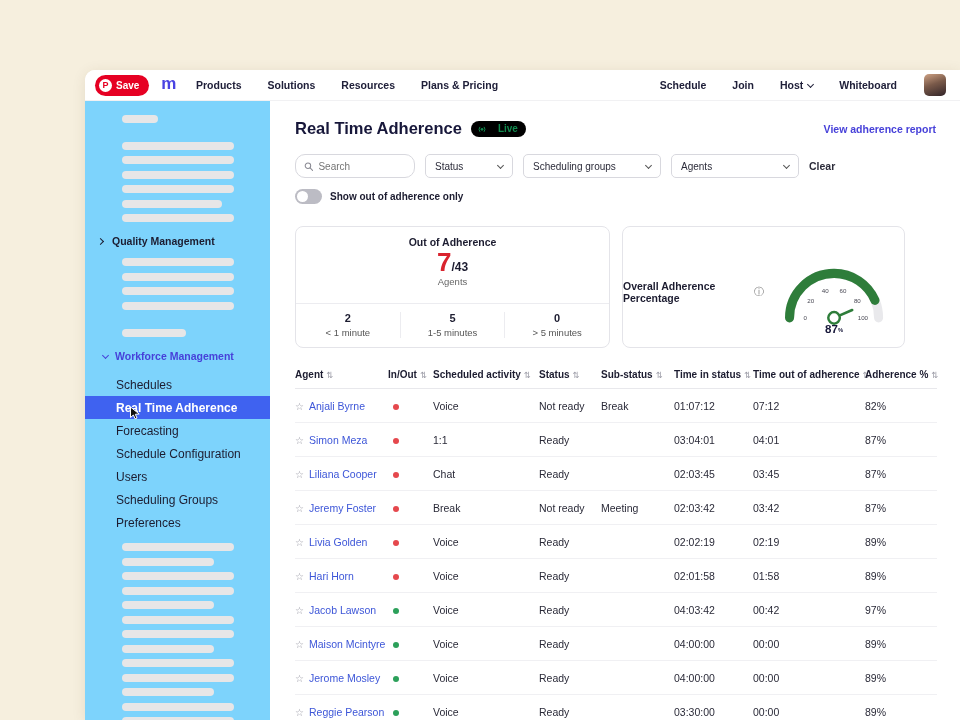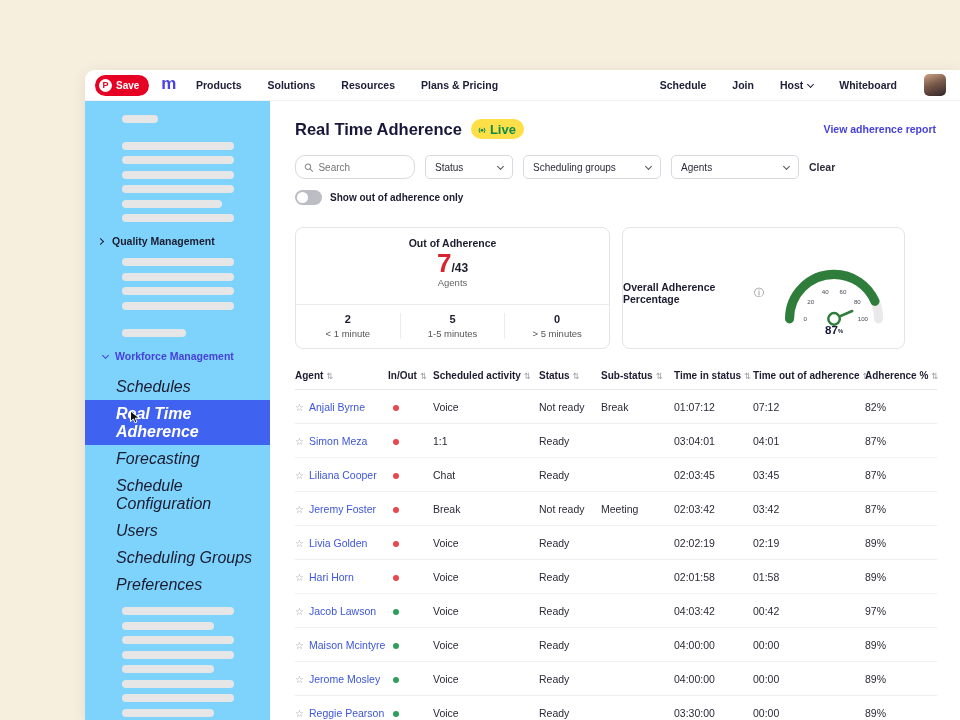--- a/index.html
+++ b/index.html
@@ -30,32 +30,32 @@
   .avatar { width:22px; height:22px; border-radius:5px; margin-left:6px;
             background:linear-gradient(160deg,#c59a7e 5%,#7a5a4a 45%,#38292b 95%); cursor:pointer; }
 
   
   .appbody { flex:1; display:flex; min-height:0; }
   .sidebar { width:185px; flex:0 0 185px; background:#7dd3fc; padding-top:14px; overflow:hidden; }
   .skel { height:8px; border-radius:4px; background:#e7e6e7; margin:0 0 6.5px 37px; }
   .side-parent { display:flex; align-items:center; gap:7px; font-size:10.5px; font-weight:700;
                  color:#1c1c30; padding:6px 10px 6px 13px; cursor:pointer; margin-top:7px; margin-bottom:5px; }
   .side-parent.wm { color:#4741d9; }
-  .side-sub { position:relative; font-size:16px; font-weight:500; color:#1c1c30;
-              padding:4.5px 10px 4.5px 31px; cursor:pointer;font-style:italic; }
+  .side-sub { position:relative; font-size:12px; font-weight:500; color:#1c1c30;
+              padding:4.5px 10px 4.5px 31px; cursor:pointer; }
   .side-sub.active { background:#3f62f0; color:#fff; font-weight:600; }
   .cursor { position:absolute; left:44px; top:10px; }
 
   .main { flex:1; padding:18px 24px 0 25px; overflow:hidden; background:#fff; }
 
   
   .title-row { display:flex; align-items:center; gap:9px; }
   .page-title { font-size:16.5px; font-weight:800; color:#17173a; }
-  .live { display:inline-flex; align-items:center; gap:3px; background:#fde047; color:#118a4e;
-          font-size:13px; font-weight:700; border-radius:10px; padding:2.5px 8px 2.5px 6px; }
+  .live { display:inline-flex; align-items:center; gap:11px; background:#000000; color:#118a4e;
+          font-size:10px; font-weight:700; border-radius:10px; padding:2.5px 8px 2.5px 6px; }
   .report-link { margin-left:auto; color:#4741d9; font-size:10.5px; font-weight:600;
                  text-decoration:none; cursor:pointer; }
 
   
   .filters { display:flex; align-items:center; gap:10px; margin-top:16px; }
   .search { display:flex; align-items:center; gap:5px; border:1px solid #d8d8de; border-radius:10px;
             height:24px; width:120px; padding:0 8px; background:#fff; }
   .search input { border:none; outline:none; font-size:10px; width:100%; background:transparent;
                   font-family:inherit; color:#333; }
   .select { display:flex; align-items:center; justify-content:space-between; border:1px solid #d8d8de;

